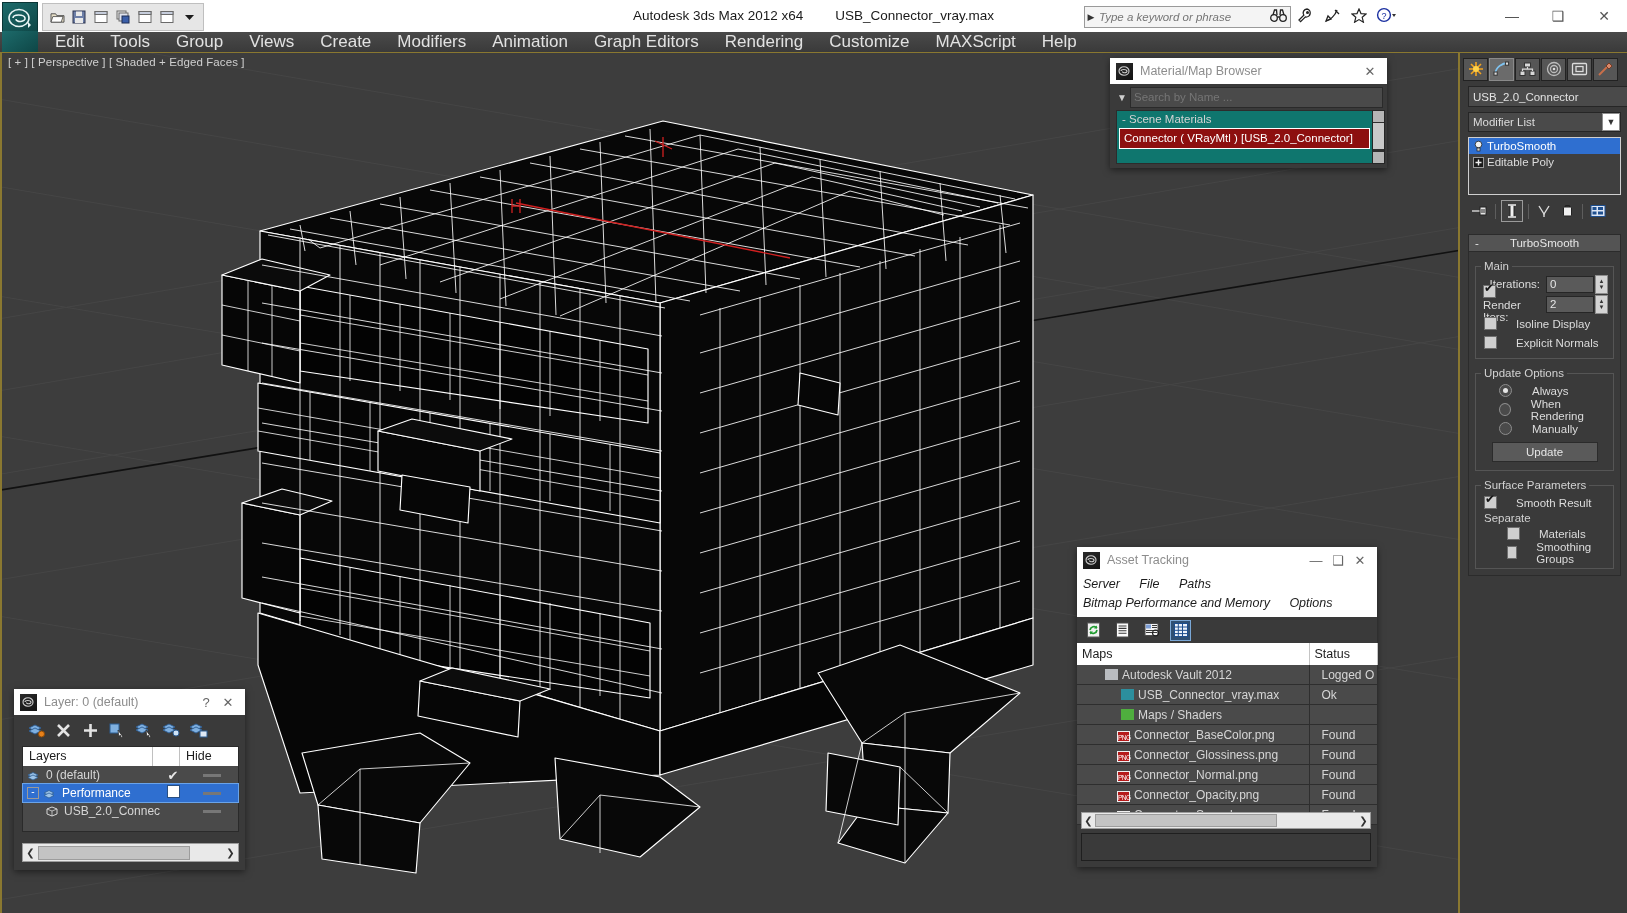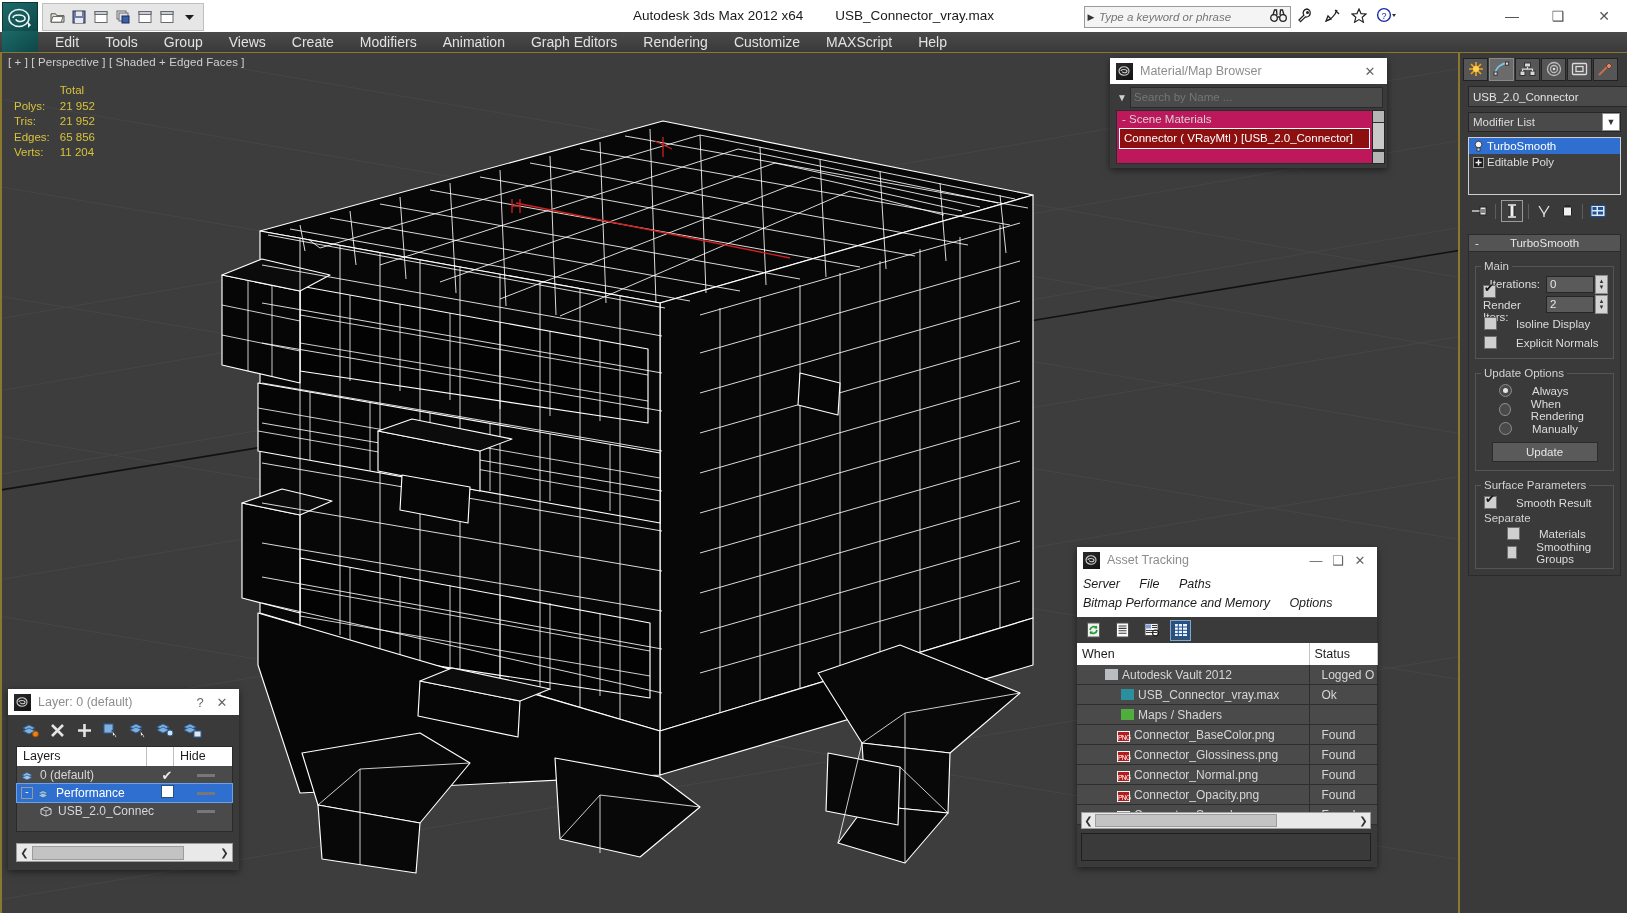--- a/index.html
+++ b/index.html
@@ -28,21 +28,21 @@
   .tb-icons{position:absolute;left:1268px;top:4px;display:flex;align-items:center;gap:7px;}
   .tb-icons .ti{width:20px;height:22px;display:flex;align-items:center;justify-content:center;color:#222;}
   .wincontrols{position:absolute;right:0;top:0;height:32px;display:flex;}
   .wincontrols div{width:46px;height:32px;display:flex;align-items:center;justify-content:center;
                    color:#555;font-size:14px;}
 
   
   .menubar{position:absolute;left:0;top:32px;width:1627px;height:20px;
            background:linear-gradient(#4a4a4a,#3a3a3a);border-bottom:1px solid #8a7830;}
   .menubar .mlist{position:absolute;left:42px;top:0;height:20px;display:flex;align-items:center;}
-  .menubar .mi{padding:0 13px;line-height:20px;font-size:14px;color:#e2e2e2;}
+  .menubar .mi{padding:0 13px;line-height:20px;font-size:17px;color:#e2e2e2;}
   .menu-logo{position:absolute;left:2px;top:-1px;width:36px;height:21px;
              background:linear-gradient(145deg,#1d6b6b,#0e4646);}
 
   
   .viewport{position:absolute;left:0;top:53px;width:1627px;height:860px;
             background:#3d3d3d;overflow:hidden;}
   .vp-border{position:absolute;left:0;top:0;width:1627px;height:860px;
              border-left:2px solid #8a7830;box-sizing:border-box;pointer-events:none;}
   .vp-label{position:absolute;left:8px;top:3px;font-size:11.5px;color:#cfcfcf;letter-spacing:.1px;}
   .vp-stats{position:absolute;left:14px;top:30px;font-size:11.5px;color:#d8c23a;line-height:15.5px;}
@@ -62,21 +62,21 @@
   .panel .pt .pb{width:22px;height:22px;display:flex;align-items:center;
                  justify-content:center;color:#666;font-size:13px;}
 
   
   #mmb{left:1110px;top:58px;width:277px;height:110px;}
   #mmb .srchrow{height:22px;display:flex;align-items:center;background:#3a3a3a;padding:2px 4px 0 4px;}
   #mmb .srchrow .caret{width:16px;text-align:center;color:#cfcfcf;font-size:10px;}
   #mmb .srchrow input{flex:1;height:17px;background:#4a4a4a;border:1px solid #2a2a2a;
                       color:#cfcfcf;font-size:11.5px;outline:0;padding-left:3px;
                       font-family:"Liberation Sans",sans-serif;}
-  #mmb .body{position:absolute;left:6px;top:52px;right:14px;bottom:4px;background:#be185d;
+  #mmb .body{position:absolute;left:6px;top:52px;right:14px;bottom:4px;background:#0f766e;
              border:1px solid #2c2c2c;}
   #mmb .grp{height:17px;line-height:17px;padding-left:5px;font-size:11.5px;color:#d4d4d4;}
   #mmb .matrow{margin:0 2px;height:19px;line-height:19px;background:#8d0f0f;
                border:1px solid #ffffff;color:#ffffff;font-size:11.5px;padding-left:4px;
                white-space:nowrap;overflow:hidden;}
   #mmb .vscroll{position:absolute;right:2px;top:52px;bottom:4px;width:11px;background:#2f2f2f;
                 border:1px solid #262626;}
   #mmb .vscroll .thumb{position:absolute;left:0;right:0;top:0;height:26px;background:#c9c9c9;}
   #mmb .vscroll .ar{position:absolute;left:0;right:0;height:11px;background:#b5b5b5;}
 
@@ -101,21 +101,21 @@
             letter-spacing:-.5px;border:1px solid #efefef;box-sizing:border-box;}
   #atk .hscroll{position:absolute;left:4px;right:6px;bottom:38px;height:15px;background:#e9e9e9;
                 border:1px solid #9c9c9c;display:flex;align-items:center;}
   #atk .hscroll .hb{width:13px;text-align:center;color:#333;font-size:10px;}
   #atk .hscroll .hthumb{height:11px;background:#c3c3c3;border:1px solid #9c9c9c;flex:0 0 180px;}
   #atk .hscroll .hsp{flex:1;}
   #atk .statusbox{position:absolute;left:4px;right:6px;bottom:6px;height:26px;
                   background:#3a3a3a;border:1px solid #1f1f1f;}
 
   
-  #lay{left:8px;top:689px;width:231px;height:181px;}
+  #lay{left:14px;top:689px;width:231px;height:181px;}
   #lay .ltools{height:30px;background:#3a3a3a;display:flex;align-items:center;gap:2px;padding-left:10px;}
   #lay .ltools .lb{width:25px;height:24px;display:flex;align-items:center;justify-content:center;}
   #lay .listbox{position:absolute;left:8px;top:57px;right:6px;bottom:38px;background:#4a4a4a;
                 border:1px solid #2a2a2a;}
   #lay .hdr{display:flex;height:19px;background:#ffffff;color:#1c1c1c;font-size:12.5px;}
   #lay .hdr .c1{flex:1;padding-left:6px;border-right:1px solid #c0c0c0;height:19px;line-height:19px;}
   #lay .hdr .c2{width:26px;border-right:1px solid #c0c0c0;height:19px;}
   #lay .hdr .c3{width:52px;padding-left:6px;height:24px;line-height:19px;}
   #lay .row{display:flex;height:18px;align-items:center;font-size:12px;color:#d6d6d6;}
   #lay .row.sel{background:#2f6fd0;color:#ffffff;outline:1px solid #6aa3e8;}
@@ -449,46 +449,20 @@
       <g stroke="#d02020" stroke-width="1.3" fill="none">
         <path d="M516 150 L790 205"></path>
         <path d="M512 146 L512 160 M520 146 L520 160 M512 153 L520 153"></path>
         <path d="M655 88 L672 96 M663 84 L663 104"></path>
       </g>
     </svg>
 
     <div class="vp-border"></div>
     <div class="vp-label">[ + ] [ Perspective ] [ Shaded + Edged Faces ]</div>
 
-    <div class="vp-stats">
-      <table>
-        <tbody>
-            <tr>
-              <td></td>
-              <td class="v">Total</td>
-            </tr>
-        <tr>
-              <td>Polys:</td>
-            <td class="v">21 952</td>
-            </tr>
-        <tr>
-              <td>Tris:</td>
-            <td class="v">21 952</td>
-            </tr>
-        <tr>
-              <td>Edges:</td>
-            <td class="v">65 856</td>
-            </tr>
-        <tr>
-              <td>Verts:</td>
-            <td class="v">11 204</td>
-            </tr>
-      </tbody>
-        </table>
-    </div>
   </div>
 
   <div class="panel" id="mmb">
     <div class="pt">
       <div class="pico">
         <svg width="13" height="12" viewBox="0 0 13 12">
             <ellipse cx="6" cy="6" rx="5" ry="4.3" fill="none" stroke="#cfcfcf" stroke-width="1.1"></ellipse>
             <path d="M3 6c0-2 5.5-2 6 0s-4.5 2.6-4.5.5" fill="none" stroke="#cfcfcf" stroke-width="1.1"></path>
           </svg>
       </div>
@@ -569,21 +543,21 @@
           </svg>
       </div>
     </div>
     <table>
       <colgroup>
           <col style="width:232px">
           <col style="width:68px">
         </colgroup>
       <thead>
         <tr>
-          <th>When</th>
+          <th>Maps</th>
           <th>Status</th>
         </tr>
       </thead>
       <tbody id="atk-body">
           <tr>
             <td class="ind1"><span class="fico" style="background: rgb(185, 188, 192);"></span><span>Autodesk Vault 2012</span></td>
             <td>Logged O</td>
           </tr>
           <tr>
             <td class="ind2"><span class="fico" style="background: rgb(44, 143, 158);"></span><span>USB_Connector_vray.max</span></td>

